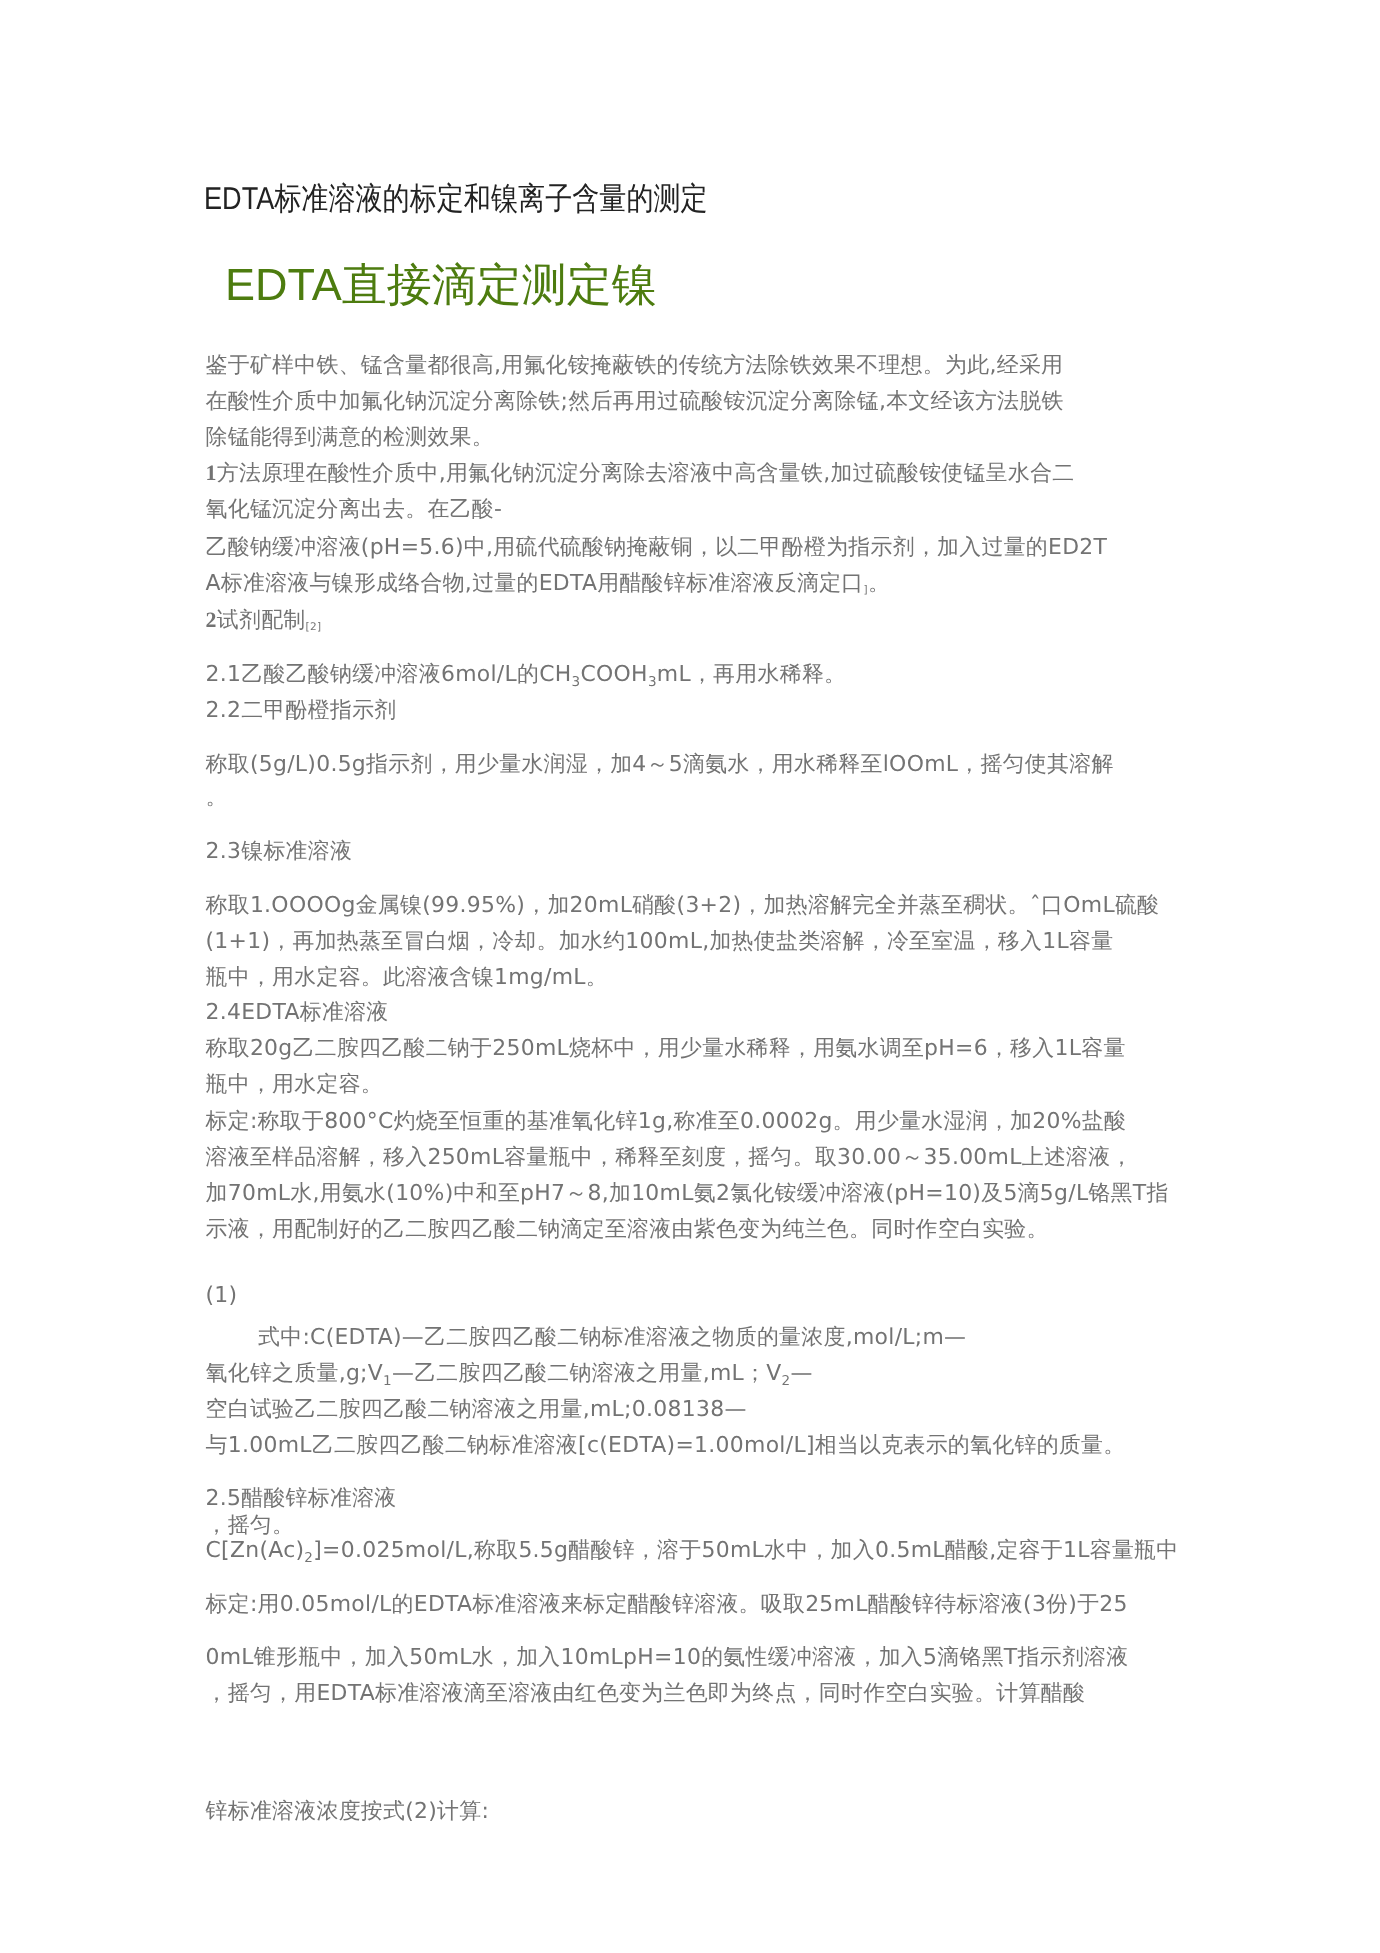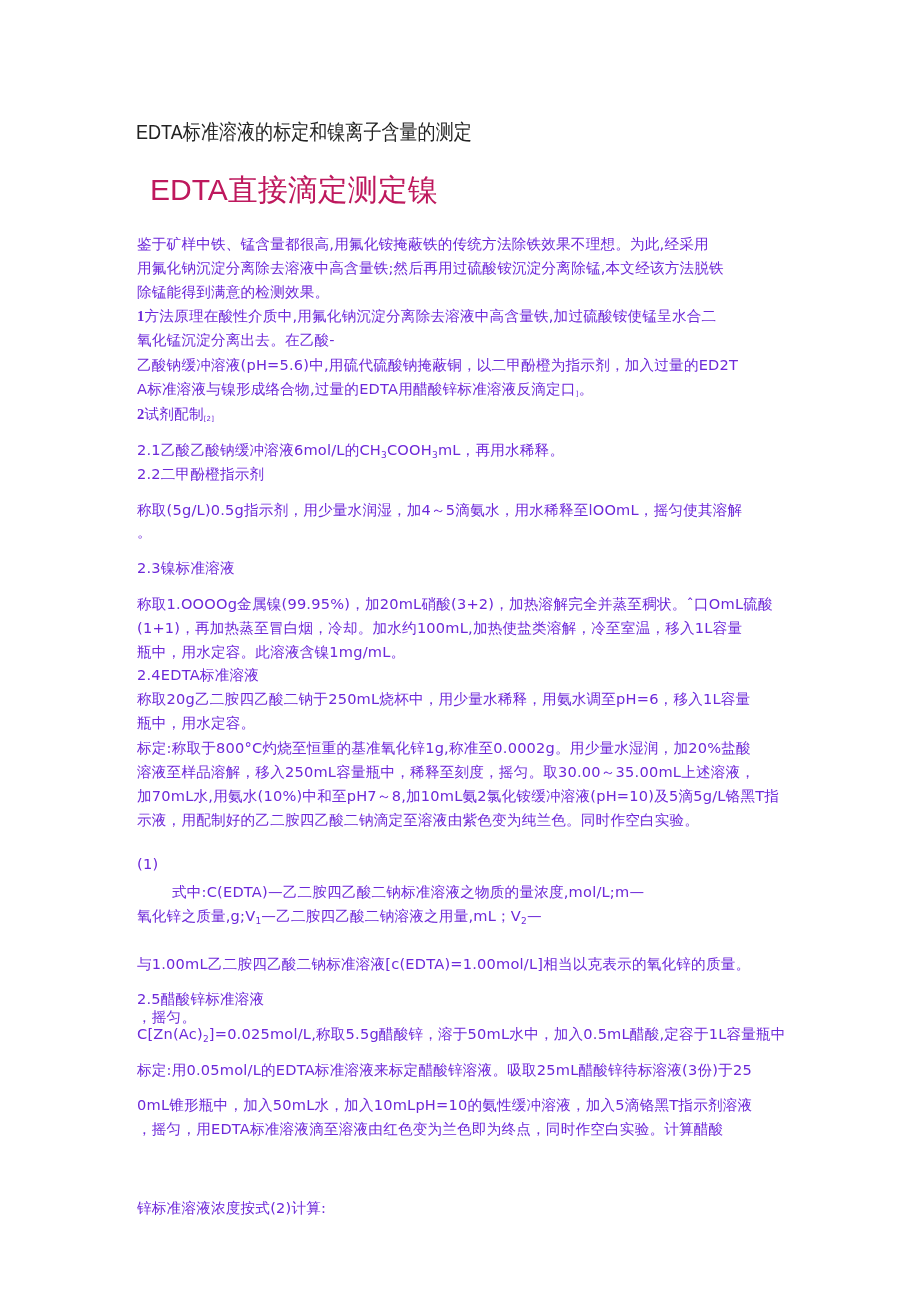--- a/index.html
+++ b/index.html
@@ -1,38 +1,38 @@
 <!DOCTYPE html>
 <html><head>
 <meta charset="utf-8">
 <style>
   html, body { margin: 0; padding: 0; background: #ffffff; }
   body { width: 920px; height: 1302px; position: relative; overflow: hidden; color: #1a1a1a;
          font-family: "DejaVu Sans", "Liberation Sans", sans-serif; }
   .page { position: absolute; left: 0; top: 0; width: 920px; height: 1062px; }
-  .line { position: absolute; left: 137px; white-space: nowrap; font-size: 14.6px; line-height: 20px; letter-spacing: 0.2px; color: #6d28d9; }
+  .line { position: absolute; left: 137px; white-space: nowrap; font-size: 14.6px; line-height: 20px; letter-spacing: 0.2px; color: #737373; }
   .serif { font-family: "Liberation Serif", "DejaVu Serif", serif; }
   .title1 { position: absolute; left: 136px; top: 118px; font-size: 21px; color: #222; white-space: nowrap;
             font-family: "Liberation Sans Narrow", "Liberation Sans", sans-serif; transform: scaleX(0.86); transform-origin: left; }
-  .title2 { position: absolute; left: 150px; top: 170px; font-size: 30px; color: #be185d; white-space: nowrap;
+  .title2 { position: absolute; left: 150px; top: 170px; font-size: 30px; color: #4d7c0f; white-space: nowrap;
             font-family: "Liberation Sans", sans-serif; }
   .bold { font-weight: bold; }
   sub { font-size: 9px; vertical-align: -3px; line-height: 0; }
   .ref { font-size: 7px; vertical-align: -2px; }
 </style>
 </head>
 <body>
 
 <div class="page">
 
   <div class="title1">EDTA标准溶液的标定和镍离子含量的测定</div>
   <div class="title2">EDTA直接滴定测定镍</div>
 
   <div class="line" style="top:234px">鉴于矿样中铁、锰含量都很高,用氟化铵掩蔽铁的传统方法除铁效果不理想。为此,经采用</div>
-  <div class="line" style="top:258px">用氟化钠沉淀分离除去溶液中高含量铁;然后再用过硫酸铵沉淀分离除锰,本文经该方法脱铁</div>
+  <div class="line" style="top:258px">在酸性介质中加氟化钠沉淀分离除铁;然后再用过硫酸铵沉淀分离除锰,本文经该方法脱铁</div>
   <div class="line" style="top:282px">除锰能得到满意的检测效果。</div>
 
   <div class="line" style="top:306px"><span class="bold serif">1</span><span>方法原理在酸性介质中,用氟化钠沉淀分离除去溶液中高含量铁,加过硫酸铵使锰呈水合二</span></div>
   <div class="line" style="top:330px">氧化锰沉淀分离出去。在乙酸-</div>
   <div class="line" style="top:355px">乙酸钠缓冲溶液(pH=5.6)中,用硫代硫酸钠掩蔽铜，以二甲酚橙为指示剂，加入过量的ED2T</div>
   <div class="line" style="top:379px"><span>A标准溶液与镍形成络合物,过量的EDTA用醋酸锌标准溶液反滴定口</span><span class="ref">]</span><span>。</span></div>
 
   <div class="line" style="top:404px"><span class="bold serif">2</span><span>试剂配制</span><span class="ref">[2]</span></div>
 
   <div class="line" style="top:440px"><span>2.1乙酸乙酸钠缓冲溶液6mol/L的CH</span><sub>3</sub><span>COOH</span><sub>3</sub><span>mL，再用水稀释。</span></div>
@@ -51,20 +51,21 @@
   <div class="line" style="top:713px">瓶中，用水定容。</div>
   <div class="line" style="top:738px">标定:称取于800°C灼烧至恒重的基准氧化锌1g,称准至0.0002g。用少量水湿润，加20%盐酸</div>
   <div class="line" style="top:762px">溶液至样品溶解，移入250mL容量瓶中，稀释至刻度，摇匀。取30.00～35.00mL上述溶液，</div>
   <div class="line" style="top:786px">加70mL水,用氨水(10%)中和至pH7～8,加10mL氨2氯化铵缓冲溶液(pH=10)及5滴5g/L铬黑T指</div>
   <div class="line" style="top:810px">示液，用配制好的乙二胺四乙酸二钠滴定至溶液由紫色变为纯兰色。同时作空白实验。</div>
 
   <div class="line" style="top:854px">(1)</div>
 
   <div class="line" style="top:882px; left:172px">式中:C(EDTA)—乙二胺四乙酸二钠标准溶液之物质的量浓度,mol/L;m—</div>
   <div class="line" style="top:906px"><span>氧化锌之质量,g;V</span><sub>1</sub><span>—乙二胺四乙酸二钠溶液之用量,mL；V</span><sub>2</sub><span>—</span></div>
+  <div class="line" style="top:930px">空白试验乙二胺四乙酸二钠溶液之用量,mL;0.08138—</div>
   <div class="line" style="top:954px">与1.00mL乙二胺四乙酸二钠标准溶液[c(EDTA)=1.00mol/L]相当以克表示的氧化锌的质量。</div>
 
   <div class="line" style="top:989px">2.5醋酸锌标准溶液</div>
   <div class="line" style="top:1024px"><span>C[Zn(Ac)</span><sub>2</sub><span>]=0.025mol/L,称取5.5g醋酸锌，溶于50mL水中，加入0.5mL醋酸,定容于1L容量瓶中</span></div>
   <div class="line" style="top:1007px">，摇匀。</div>
   <div class="line" style="top:1060px">标定:用0.05mol/L的EDTA标准溶液来标定醋酸锌溶液。吸取25mL醋酸锌待标溶液(3份)于25</div>
   <div class="line" style="top:1095px">0mL锥形瓶中，加入50mL水，加入10mLpH=10的氨性缓冲溶液，加入5滴铬黑T指示剂溶液</div>
   <div class="line" style="top:1119px">，摇匀，用EDTA标准溶液滴至溶液由红色变为兰色即为终点，同时作空白实验。计算醋酸</div>
   <div class="line" style="top:1198px">锌标准溶液浓度按式(2)计算:</div>
 

